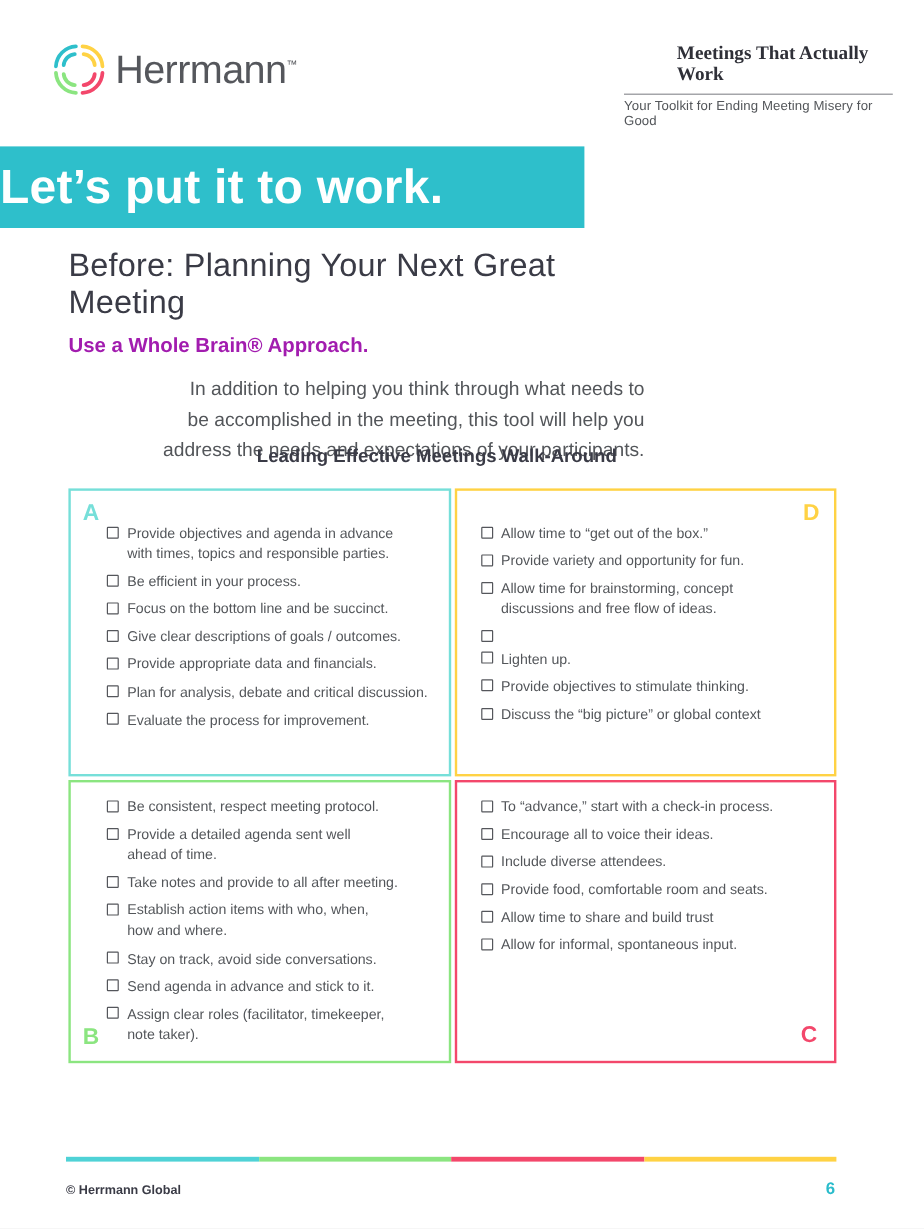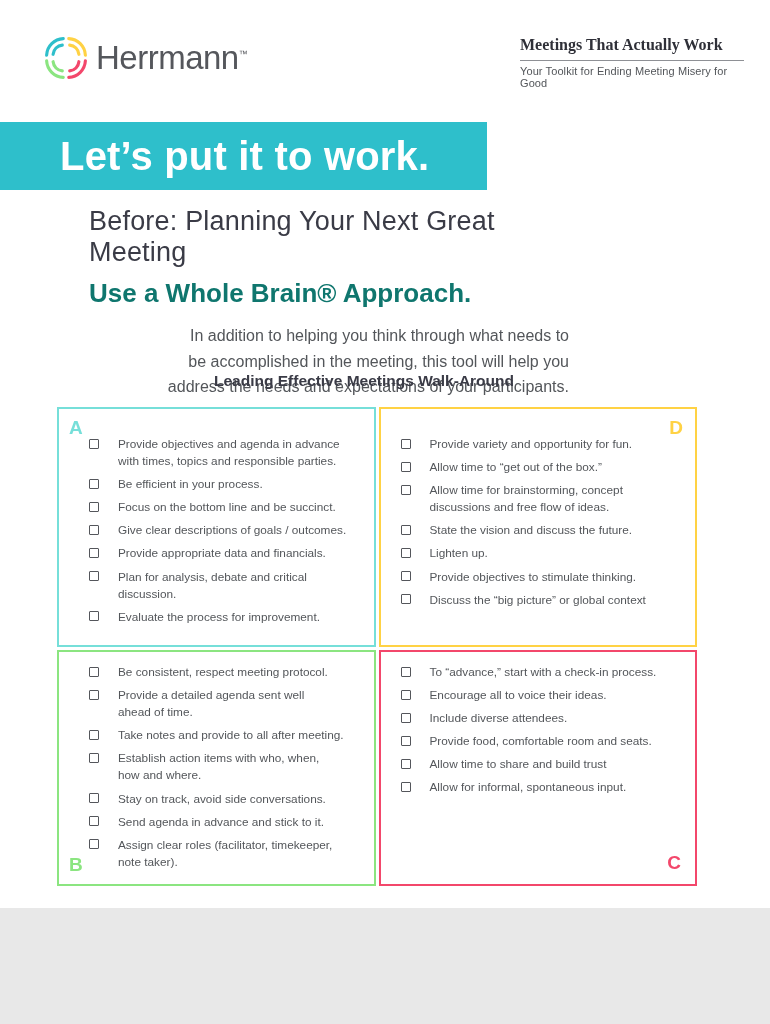--- a/index.html
+++ b/index.html
@@ -1,52 +1,52 @@
 <!DOCTYPE html>
 <html><head>
 <meta charset="utf-8">
 <style>
   html,body{margin:0;padding:0;background:#e8e8e8;}
   .page{
-    position:relative;width:770px;height:908px;margin:0 auto;background:#ffffff;
+    position:relative;width:770px;height:1024px;margin:0 auto;background:#ffffff;
     font-family:"Liberation Sans", sans-serif;color:#53565A;overflow:hidden;
   }
   
   .header{position:absolute;top:34px;left:42px;right:26px;display:flex;justify-content:space-between;align-items:flex-start;}
   .brand{display:flex;align-items:center;gap:6px;}
   .brand svg{width:48px;height:48px;}
   .wordmark{font-size:33px;color:#55575C;letter-spacing:-0.5px;}
   .tm{font-size:9px;vertical-align:super;color:#55575C;}
   .doc-meta{width:224px;padding-top:2px;}
-  .doc-title{font-family:"Liberation Serif", serif;font-weight:bold;font-size:16px;color:#2F3038;}
+  .doc-title{font-family:"Liberation Serif", serif;font-weight:bold;font-size:16px;color:#2F3038;margin-left:44px;}
   .doc-rule{border:none;border-top:1px solid #8E9095;margin:6px 0 4px;}
   .doc-subtitle{font-size:11px;color:#53565A;letter-spacing:0.1px;}
   
-  .banner{position:absolute;top:122px;left:0;width:487px;height:68px;display:flex;align-items:center;box-sizing:border-box;padding-left:60px;}
+  .banner{position:absolute;top:122px;left:0;width:487px;height:68px;display:flex;align-items:center;box-sizing:border-box;}
   .banner-title{font-size:40px;font-weight:bold;color:#ffffff;letter-spacing:0.2px;}
   
-  .intro{position:absolute;left:57px;top:206px;width:480px;margin-left:32px;}
+  .intro{position:absolute;left:57px;top:206px;width:480px;}
   .intro-heading{font-size:27px;color:#3A3B46;font-weight:normal;letter-spacing:0.2px;}
-  .intro-subheading{font-size:26px;font-weight:bold;color:#0f766e;margin-top:10px;}
+  .intro-subheading{font-size:17px;font-weight:bold;color:#a21caf;margin-top:10px;}
   .intro-body{font-size:16px;line-height:1.6;color:#53565A;margin-top:14px;white-space:pre-line;text-align:right;}
   
   .walk-title{position:absolute;left:44px;top:372px;width:640px;text-align:center;font-size:15.5px;font-weight:bold;color:#3A3B46;}
   .quad-grid{position:absolute;left:57px;top:407px;width:640px;display:grid;grid-template-columns:1fr 1fr;grid-template-rows:240px 236px;gap:3px;}
   .quadrant{position:relative;border:2px solid #ccc;box-sizing:border-box;background:#fff;}
   .q-a{padding:27px 10px 8px 30px;}
   .q-d{padding:27px 8px 8px 20px;}
   .q-b{padding:12px 10px 30px 30px;}
   .q-c{padding:12px 8px 30px 20px;}
   .qletter{position:absolute;font-size:19px;font-weight:bold;}
   .pos-tl{top:8px;left:10px;}
   .pos-tr{top:8px;right:12px;}
   .pos-bl{bottom:8px;left:10px;}
   .pos-br{bottom:10px;right:14px;}
   .checklist{list-style:none;margin:0;padding:0;}
-  .citem{display:flex;gap:19px;margin:0 0 6px;font-size:11.8px;line-height:1.45;color:#53565A;}
+  .citem{display:flex;gap:7px;margin:0 0 6px;font-size:11.8px;line-height:1.45;color:#53565A;}
   .cbx{flex:0 0 auto;width:8px;height:8px;border:1.3px solid #54565B;border-radius:1px;margin-top:2.5px;background:#fff;}
   .itxt{white-space:pre-line;}
   
   .footer-bar{position:absolute;left:55px;top:964px;width:642px;height:4px;display:flex;}
   .footer-bar span{flex:1 1 0;}
   .copyright{position:absolute;left:55px;top:986px;font-size:10.5px;color:#3A3B46;font-weight:bold;}
   .page-number{position:absolute;right:74px;top:982px;font-size:14px;font-weight:bold;color:#2ABCCB;}
 </style>
 </head>
 <body>
@@ -133,37 +133,36 @@
           </li>
         </ul>
     </div>
 
     <div class="quadrant q-d" style="border-color: rgb(255, 210, 68);">
       <span class="qletter pos-tr" style="color: rgb(255, 210, 68);">D</span>
       <ul class="checklist">
 
           <li class="citem">
             <span class="cbx"></span>
+            <span class="itxt">Allow time to “get out of the box.”</span>
+          </li>
+
+          <li class="citem">
+            <span class="cbx"></span>
             <span class="itxt">Provide variety and opportunity for fun.</span>
-          </li>
-
-          <li class="citem">
-            <span class="cbx"></span>
-            <span class="itxt">Allow time to “get out of the box.”</span>
           </li>
 
           <li class="citem">
             <span class="cbx"></span>
             <span class="itxt">Allow time for brainstorming, concept
 discussions and free flow of ideas.</span>
           </li>
 
           <li class="citem">
             <span class="cbx"></span>
-            <span class="itxt">State the vision and discuss the future.</span>
           </li>
 
           <li class="citem">
             <span class="cbx"></span>
             <span class="itxt">Lighten up.</span>
           </li>
 
           <li class="citem">
             <span class="cbx"></span>
             <span class="itxt">Provide objectives to stimulate thinking.</span>

